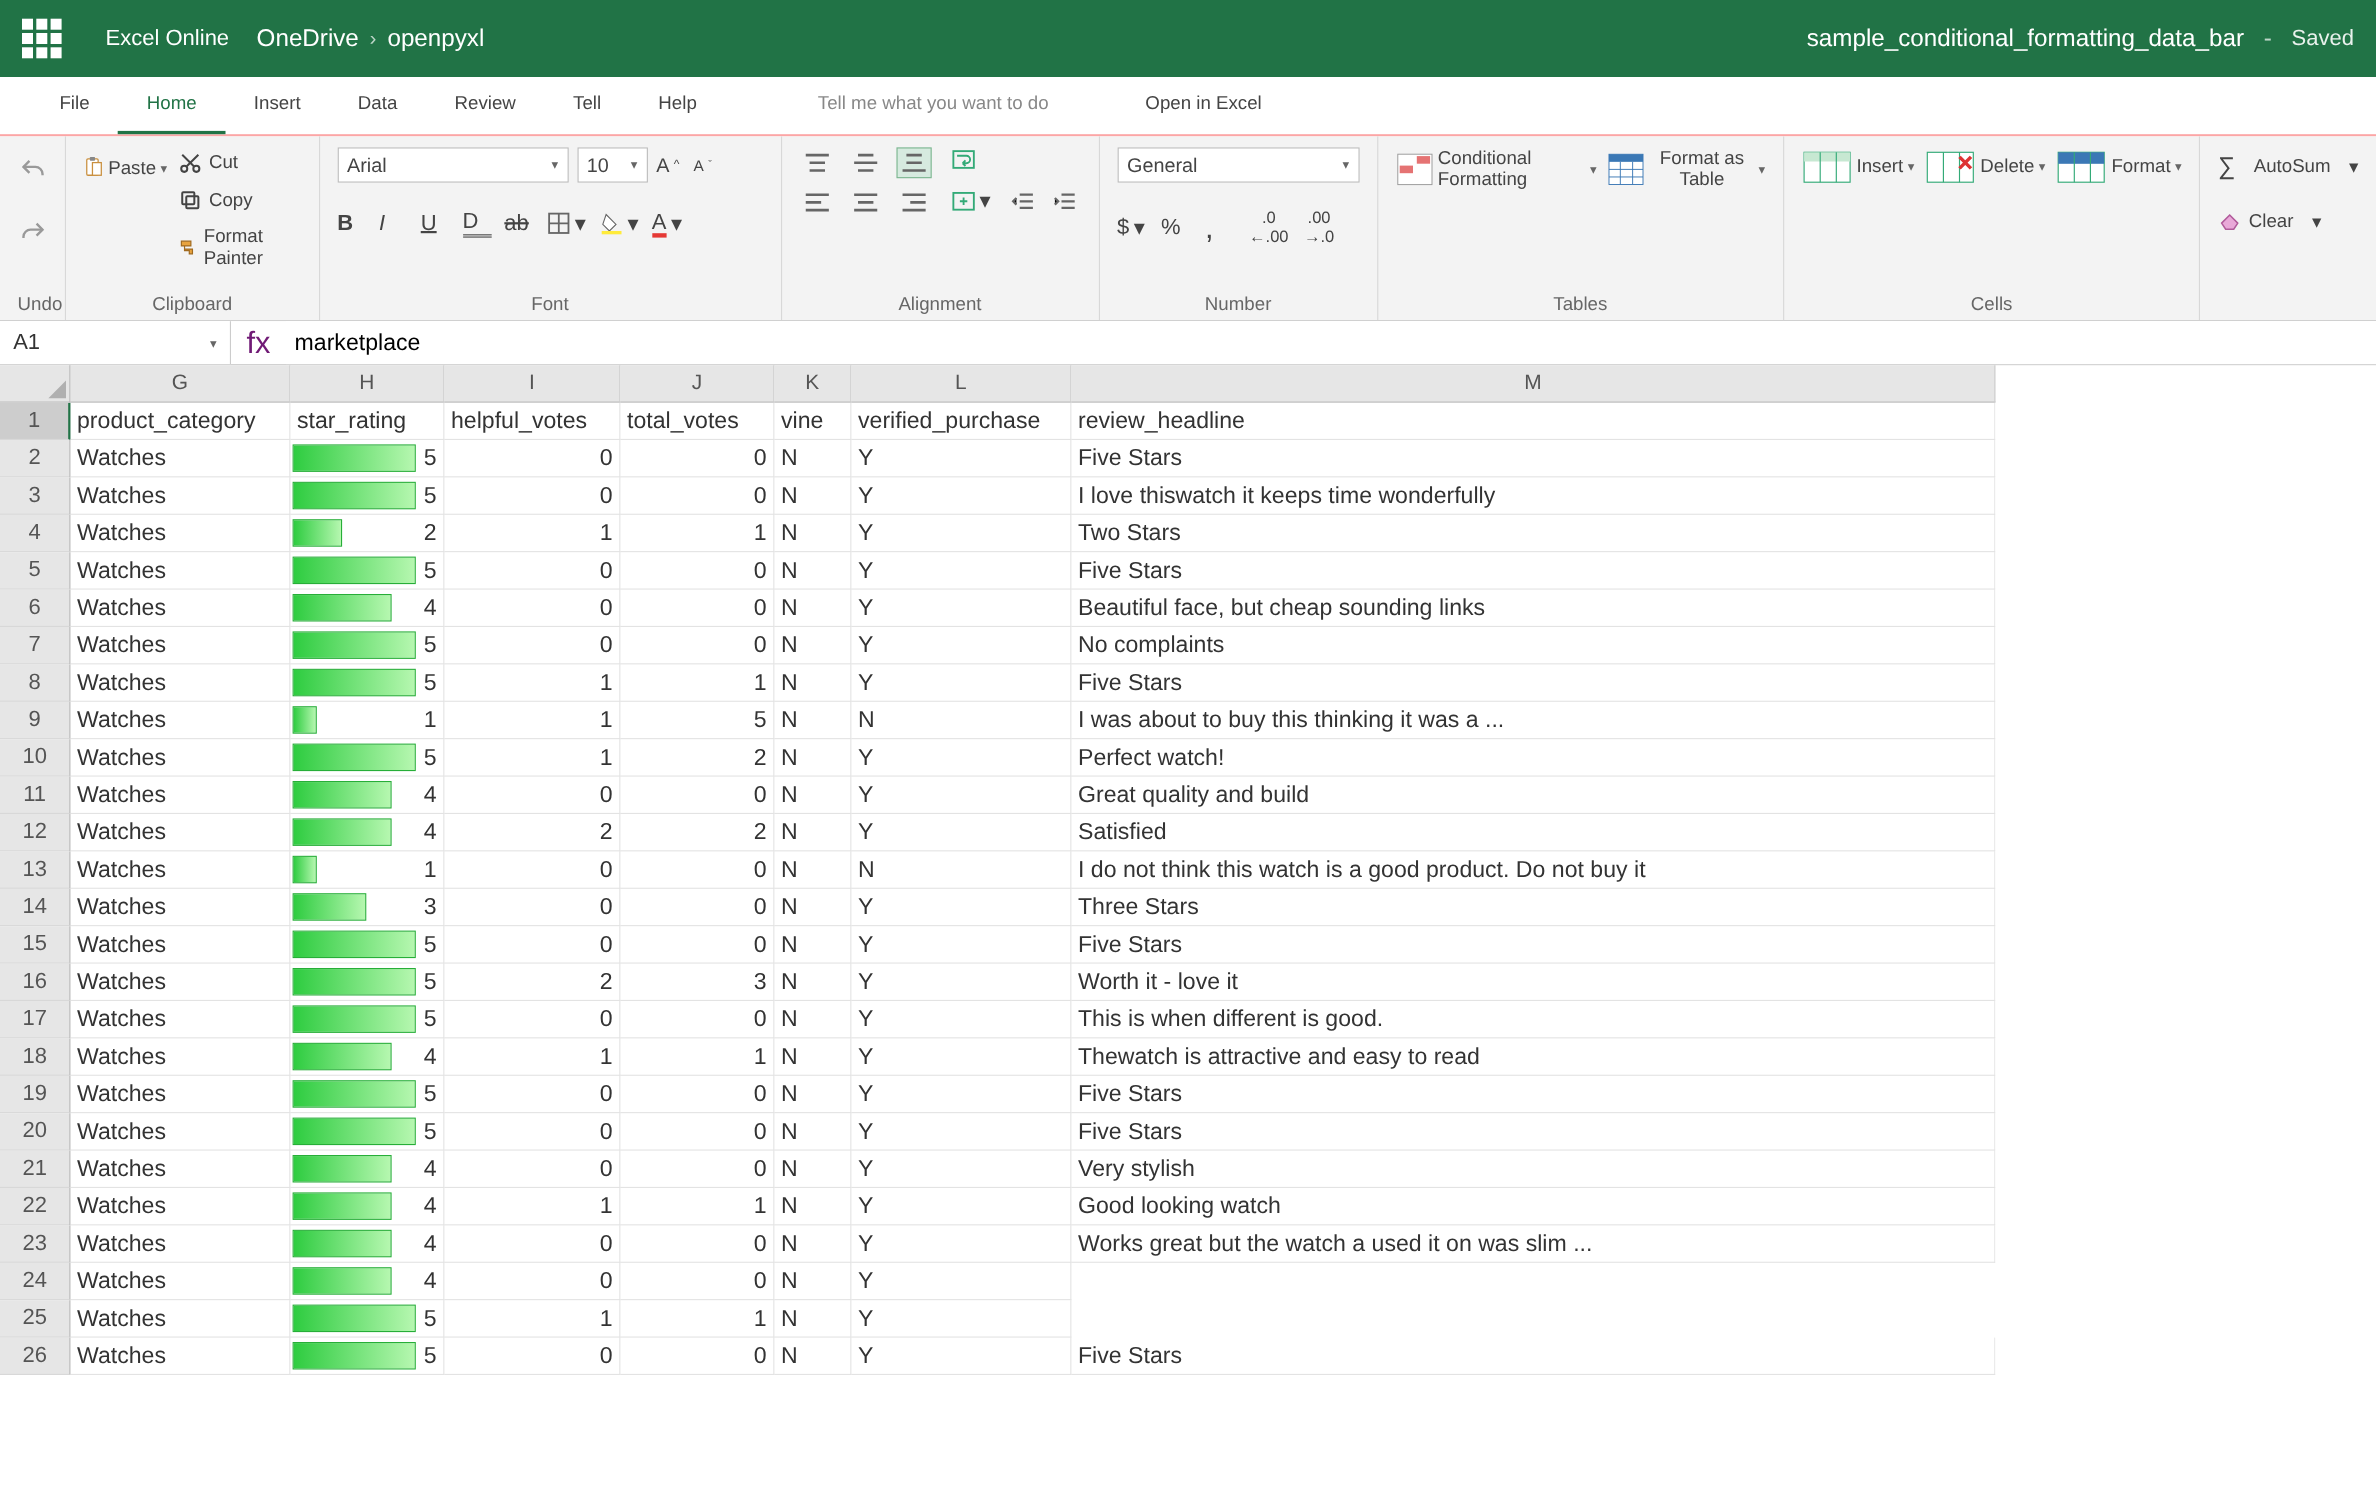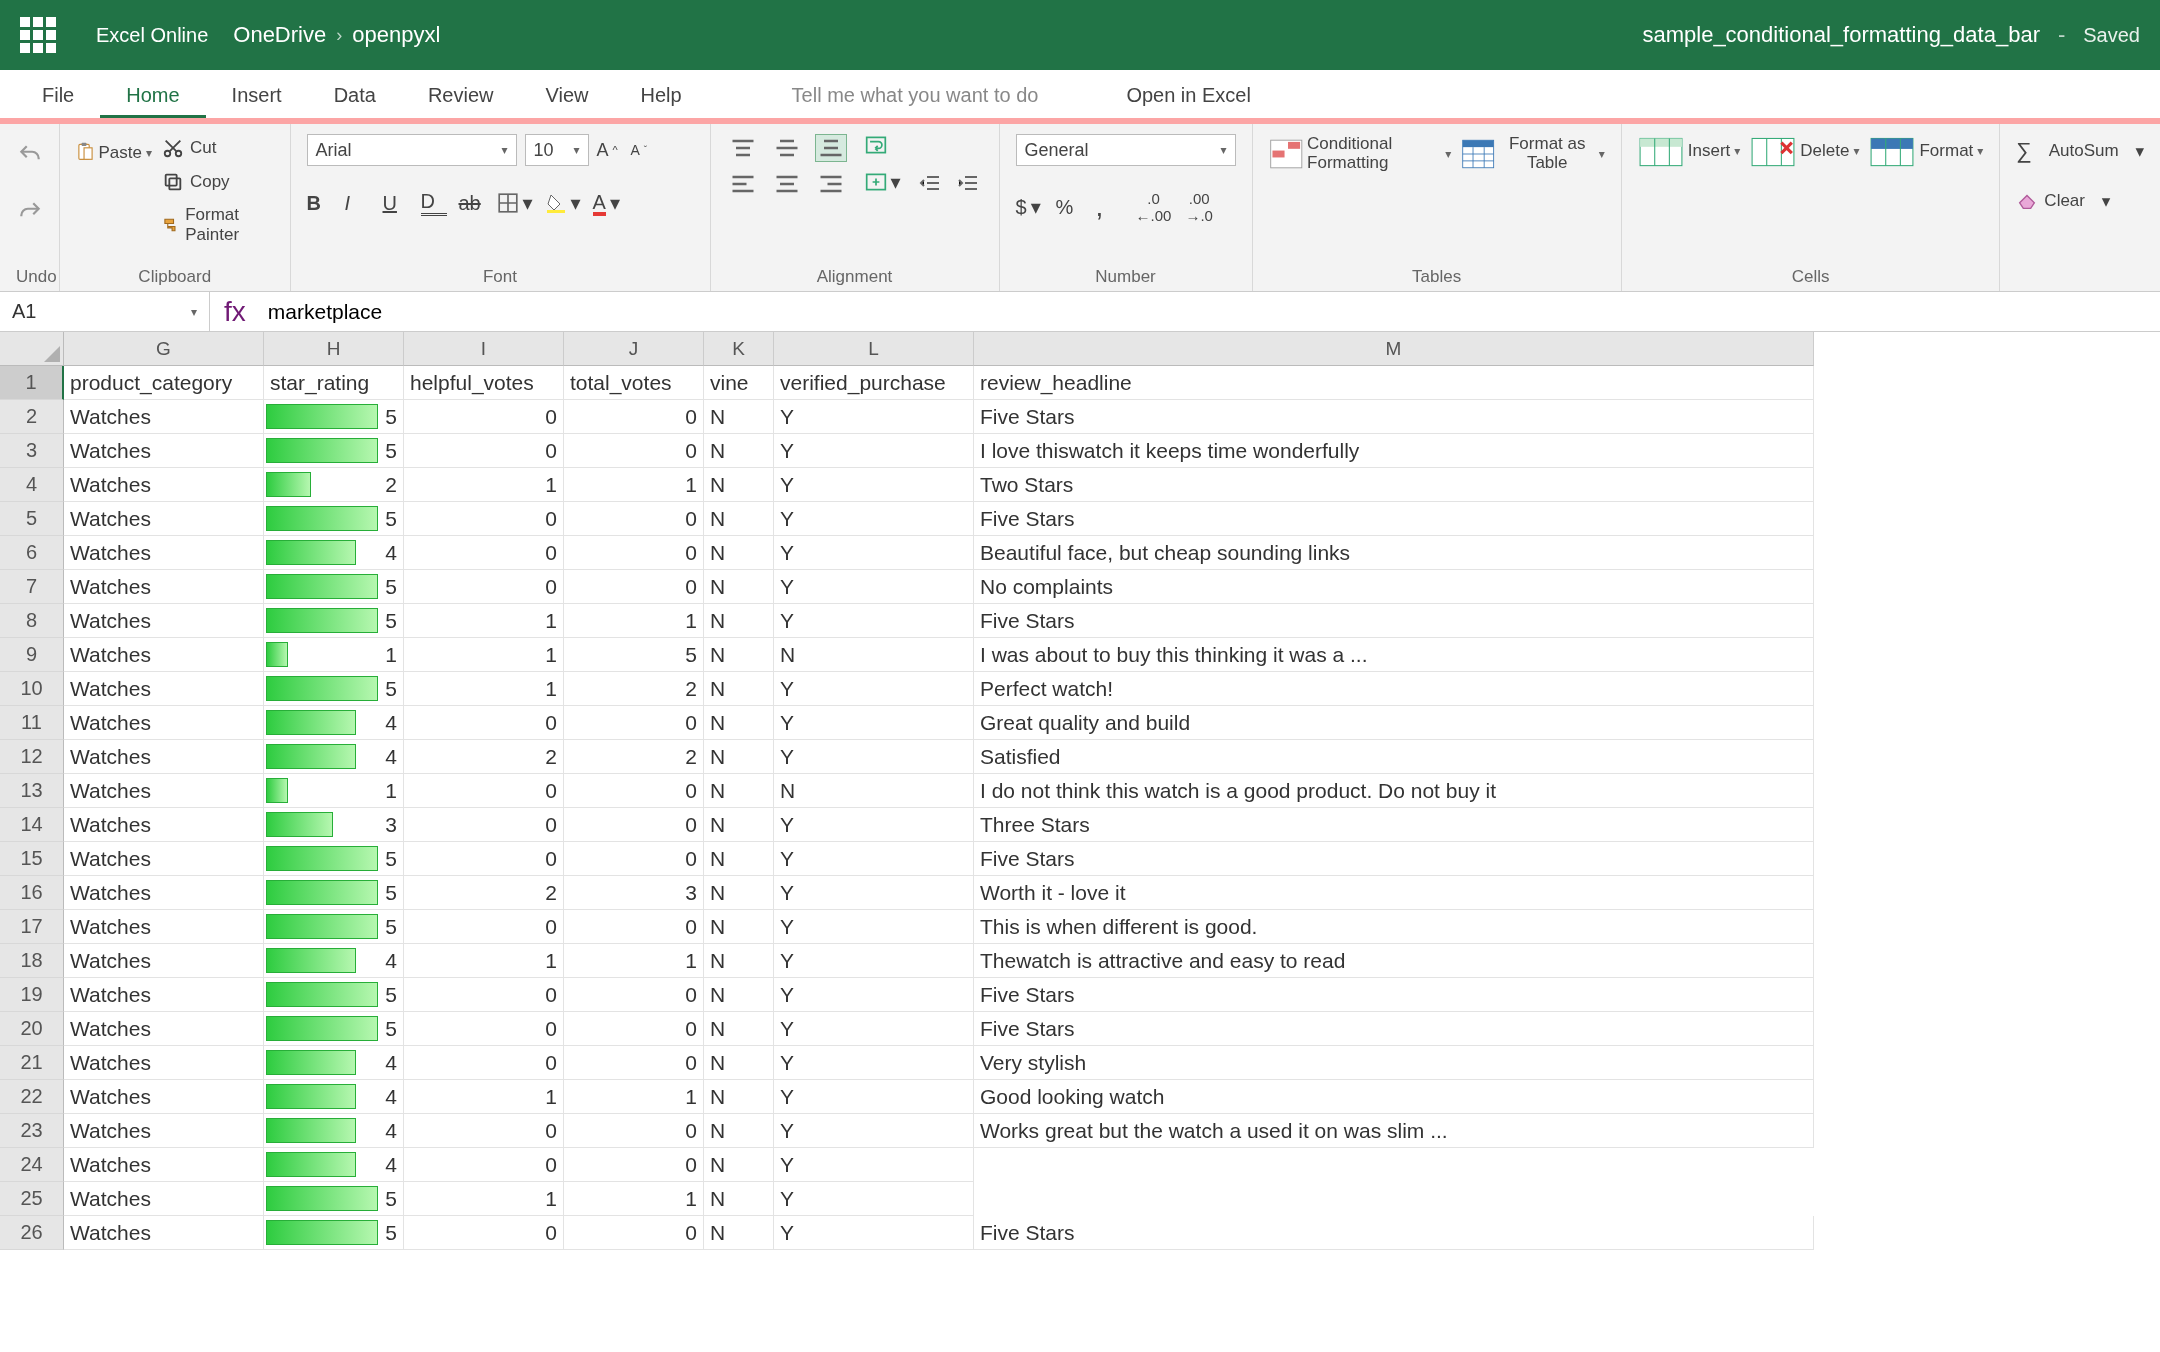--- a/index.html
+++ b/index.html
@@ -11,21 +11,21 @@
   .app-launcher span { background: #fff; }
   .app-name { font-size: 20px; font-weight: 400; margin-right: 25px; }
   .breadcrumb { font-size: 22px; display: flex; align-items: center; gap: 10px; }
   .breadcrumb .sep { opacity: .7; font-size: 18px; }
   .titlebar-right { margin-left: auto; display: flex; align-items: center; gap: 18px; font-size: 22px; }
   .titlebar-right .dash { opacity:.7; }
   .titlebar-right .saved { font-size: 20px; opacity:.9; }
   .titlebar-right .doc { font-weight:400; }
 
   
-  .menu { background:#fff; border-bottom:6px solid #fca5a5; height:54px; display:flex; align-items:stretch; padding-left:16px; font-size:20px; color:#444; }
+  .menu { background:#fff; border-bottom:2px solid #fca5a5; height:54px; display:flex; align-items:stretch; padding-left:28px; font-size:17px; color:#444; }
   .menu .tab { padding: 14px 26px; cursor:pointer; }
   .menu .tab.active { color:#217346; border-bottom:3px solid #217346; background:#fff; }
   .menu .tell { color:#888; margin-left:60px; padding:14px 24px; }
   .menu .open-excel { margin-left:40px; padding:14px 24px; }
 
   
   .ribbon { background:#f3f3f3; border-bottom:1px solid #ccc; height:168px; display:flex; font-size:17px; color:#444; }
   .group { border-right:1px solid #d8d8d8; padding:10px 16px 4px; display:flex; flex-direction:column; }
   .group-body { flex:1; display:flex; align-items:flex-start; gap:10px; }
   .group-label { text-align:center; color:#666; font-size:17px; padding-top:6px; }
@@ -120,21 +120,21 @@
     <span>openpyxl</span>
   </div>
   <div class="titlebar-right">
     <span class="doc">sample_conditional_formatting_data_bar</span>
     <span class="dash">-</span>
     <span class="saved">Saved</span>
   </div>
 </div>
 
 <div class="menu">
-  <div id="menu-tabs" style="display: contents;"><div class="tab">File</div><div class="tab active">Home</div><div class="tab">Insert</div><div class="tab">Data</div><div class="tab">Review</div><div class="tab">View</div><div class="tab">Help</div></div>
+  <div id="menu-tabs" style="display: contents;"><div class="tab">File</div><div class="tab active">Home</div><div class="tab">Insert</div><div class="tab">Data</div><div class="tab">Review</div><div class="tab">Tell</div><div class="tab">Help</div></div>
   <div class="tell">Tell me what you want to do</div>
   <div class="open-excel">Open in Excel</div>
 </div>
 
 <div class="ribbon">
 
   <div class="group undo-group">
     <div class="group-body" style="flex-direction:column;gap:10px;align-items:center;">
       <div class="undo-btn">
         <svg viewBox="0 0 24 24" width="26" height="26" fill="none" stroke="#999" stroke-width="2">

